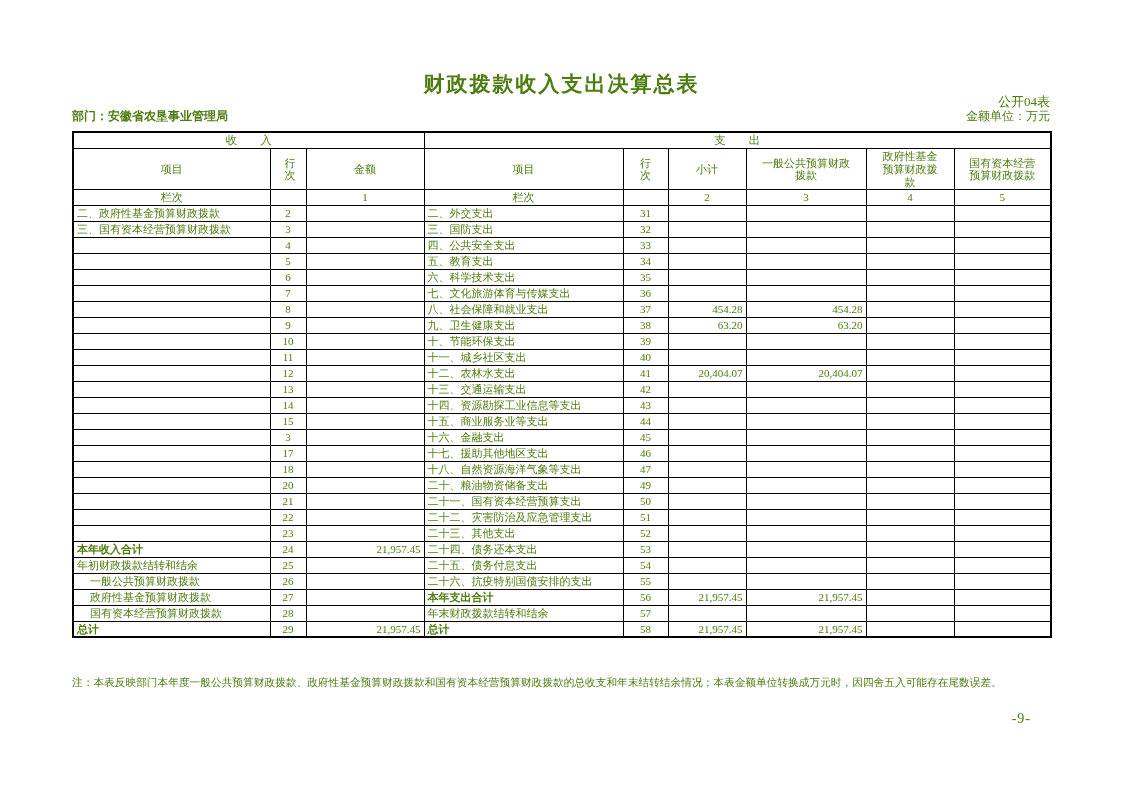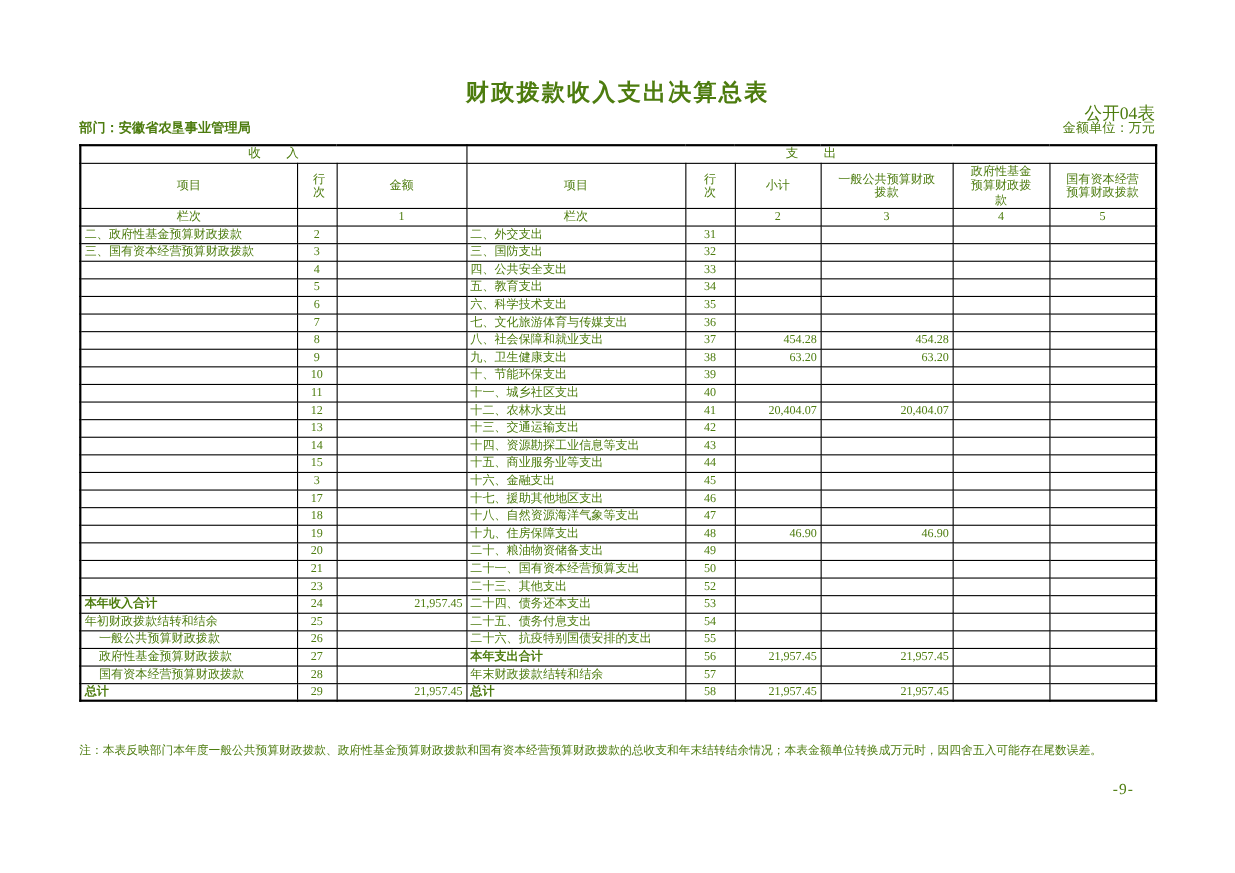--- a/index.html
+++ b/index.html
@@ -17,21 +17,21 @@
     position: absolute;
     top: 70px; left: 0; right: 0;
     text-align: center;
     font-size: 21px;
     font-weight: bold;
     letter-spacing: 2px;
   }
   .form-code {
     position: absolute;
     top: 93px; right: 73px;
-    font-size: 16px;
+    font-size: 13px;
     text-align: center;
   }
   .meta-row {
     position: absolute;
     top: 108px; left: 72px; right: 73px;
     display: flex;
     justify-content: space-between;
     font-size: 12px;
   }
   .dept { font-weight: bold; }
@@ -317,31 +317,20 @@
           <td class="c-num"></td>
           <td class="c-item">十八、自然资源海洋气象等支出</td>
           <td class="c-line">47</td>
           <td class="c-num"></td>
           <td class="c-num"></td>
           <td class="c-num"></td>
           <td class="c-num"></td>
         </tr>
         <tr>
           <td class="c-item"></td>
-          <td class="c-line">19</td>
-          <td class="c-num"></td>
-          <td class="c-item">十九、住房保障支出</td>
-          <td class="c-line">48</td>
-          <td class="c-num">46.90</td>
-          <td class="c-num">46.90</td>
-          <td class="c-num"></td>
-          <td class="c-num"></td>
-        </tr>
-        <tr>
-          <td class="c-item"></td>
           <td class="c-line">20</td>
           <td class="c-num"></td>
           <td class="c-item">二十、粮油物资储备支出</td>
           <td class="c-line">49</td>
           <td class="c-num"></td>
           <td class="c-num"></td>
           <td class="c-num"></td>
           <td class="c-num"></td>
         </tr>
         <tr>
@@ -350,20 +339,31 @@
           <td class="c-num"></td>
           <td class="c-item">二十一、国有资本经营预算支出</td>
           <td class="c-line">50</td>
           <td class="c-num"></td>
           <td class="c-num"></td>
           <td class="c-num"></td>
           <td class="c-num"></td>
         </tr>
         <tr>
           <td class="c-item"></td>
+          <td class="c-line">22</td>
+          <td class="c-num"></td>
+          <td class="c-item">二十二、灾害防治及应急管理支出</td>
+          <td class="c-line">51</td>
+          <td class="c-num"></td>
+          <td class="c-num"></td>
+          <td class="c-num"></td>
+          <td class="c-num"></td>
+        </tr>
+        <tr>
+          <td class="c-item"></td>
           <td class="c-line">23</td>
           <td class="c-num"></td>
           <td class="c-item">二十三、其他支出</td>
           <td class="c-line">52</td>
           <td class="c-num"></td>
           <td class="c-num"></td>
           <td class="c-num"></td>
           <td class="c-num"></td>
         </tr>
         <tr>

